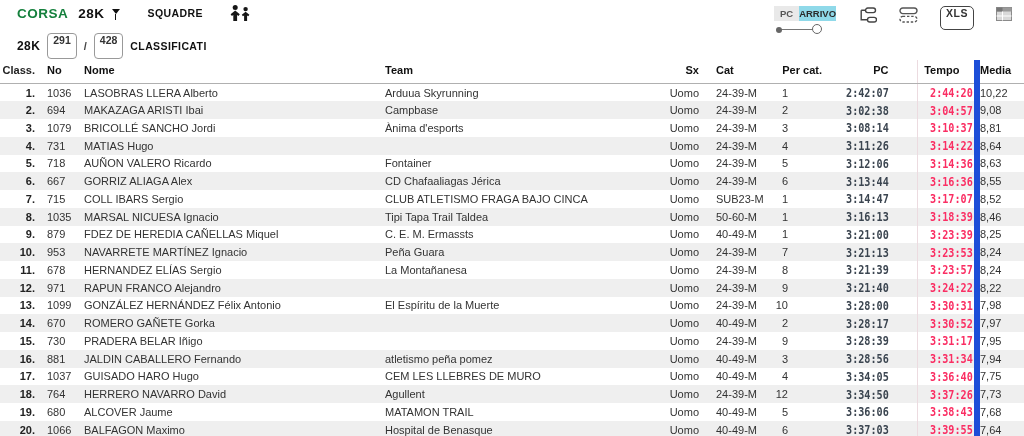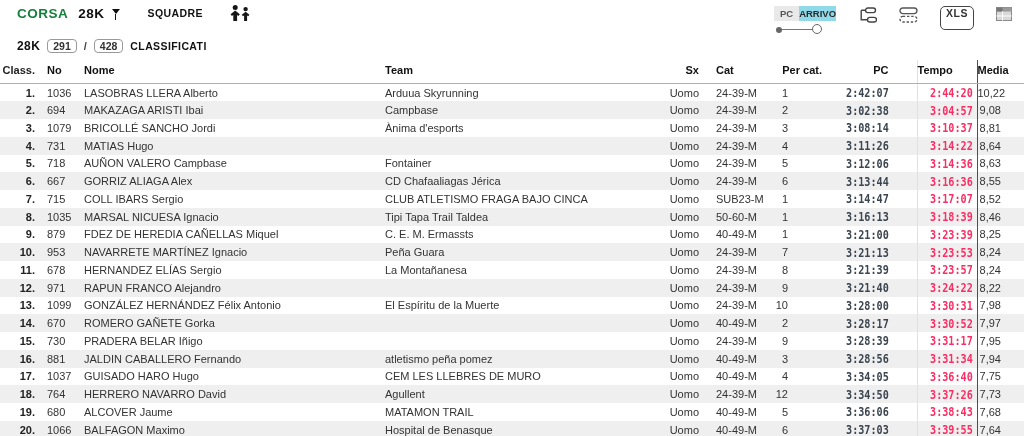--- a/index.html
+++ b/index.html
@@ -32,40 +32,40 @@
   .t-arr{background:var(--cyan);color:#2a2a2a;padding:2px 0;cursor:pointer;}
   .slider{position:relative;width:46px;height:12px;margin-top:3px;margin-left:2px;cursor:pointer;}
   .slider .line{position:absolute;left:2px;right:2px;top:5px;border-top:1.2px solid #777;}
   .slider .dot{position:absolute;left:0;top:2.5px;width:6px;height:6px;border-radius:50%;background:#666;}
   .slider .ring{position:absolute;right:0;top:0;width:10px;height:10px;border-radius:50%;border:1.5px solid #666;background:#fff;}
   .icon-btn{display:inline-flex;cursor:pointer;margin-top:1px;}
   .xls{border:1.5px solid #444;border-radius:5px;font-size:10.5px;font-weight:bold;color:#333;padding:0 5px;height:24px;line-height:13px;letter-spacing:.5px;cursor:pointer;margin-top:0;}
   
   .summary{display:flex;align-items:center;gap:7px;padding:8px 0 0 17px;height:24px;}
   .s-dist{font-size:12px;font-weight:bold;letter-spacing:.4px;color:#111;}
-  .badge{border:1.5px solid #999;border-radius:4px;padding:0 5px;height:14px;line-height:13px;font-size:10.5px;font-weight:bold;color:#333;}
+  .badge{border:1.5px solid #999;border-radius:4px;padding:0 5px;height:26px;line-height:13px;font-size:10.5px;font-weight:bold;color:#333;}
   .slash{color:#444;font-weight:bold;}
   .s-lab{font-size:10.5px;font-weight:bold;letter-spacing:.4px;color:#111;}
   
   table{width:1024px;border-collapse:collapse;table-layout:fixed;margin-top:6px;}
   thead th{font-size:11px;font-weight:bold;color:#111;padding:4px 0 7px 0;border-bottom:1px solid #b0b0b0;text-align:left;white-space:nowrap;}
   tbody td{height:17.75px;padding:0;font-size:11px;color:#333;white-space:nowrap;overflow:hidden;}
   tbody tr:nth-child(even){background:var(--stripe);}
   tbody tr{cursor:pointer;}
   .c-pos{text-align:right;padding-right:5px;font-weight:bold;color:#222;}
   th.c-pos{padding-right:5px;}
   .c-no{text-align:left;padding-left:7px;}
   .c-name{text-align:left;padding-left:4px;}
   .c-team{text-align:left;}
   .c-sx{text-align:right;padding-right:3px;}
   .c-cat{text-align:left;padding-left:14px;}
   th.c-percat{text-align:right;padding-right:3px;}
   td.c-percat{text-align:right;padding-right:37px;}
   .c-pc{text-align:right;padding-right:28px;border-right:1px solid #ecdbe0;}
-  .c-tempo{text-align:left;padding-right:8px;border-right:1px solid #1d4ed8;}
+  .c-tempo{text-align:center;padding-right:8px;border-right:6px solid #1d4ed8;}
   .c-media{text-align:right;padding-right:23px;}
   .digi{font-family:"DejaVu Sans Mono",monospace;font-weight:bold;font-size:13px;display:inline-block;transform:scaleX(.78);transform-origin:100% 50%;}
   .pc-val{color:var(--pcdark);}
   .tempo-val{color:var(--pink);}
   svg{display:block;}
 </style>
 </head>
 <body>
 
 <div class="topbar">
@@ -206,21 +206,21 @@
         <td class="c-sx">Uomo</td>
         <td class="c-cat">24-39-M</td>
         <td class="c-percat">4</td>
         <td class="c-pc"><span class="digi pc-val">3:11:26</span></td>
         <td class="c-tempo"><span class="digi tempo-val">3:14:22</span></td>
         <td class="c-media">8,64</td>
       </tr>
       <tr>
         <td class="c-pos">5.</td>
         <td class="c-no">718</td>
-        <td class="c-name">AUÑON VALERO Campbase</td>
+        <td class="c-name">AUÑON VALERO Ricardo</td>
         <td class="c-team">Fontainer</td>
         <td class="c-sx">Uomo</td>
         <td class="c-cat">24-39-M</td>
         <td class="c-percat">5</td>
         <td class="c-pc"><span class="digi pc-val">3:12:06</span></td>
         <td class="c-tempo"><span class="digi tempo-val">3:14:36</span></td>
         <td class="c-media">8,63</td>
       </tr>
       <tr>
         <td class="c-pos">6.</td>

